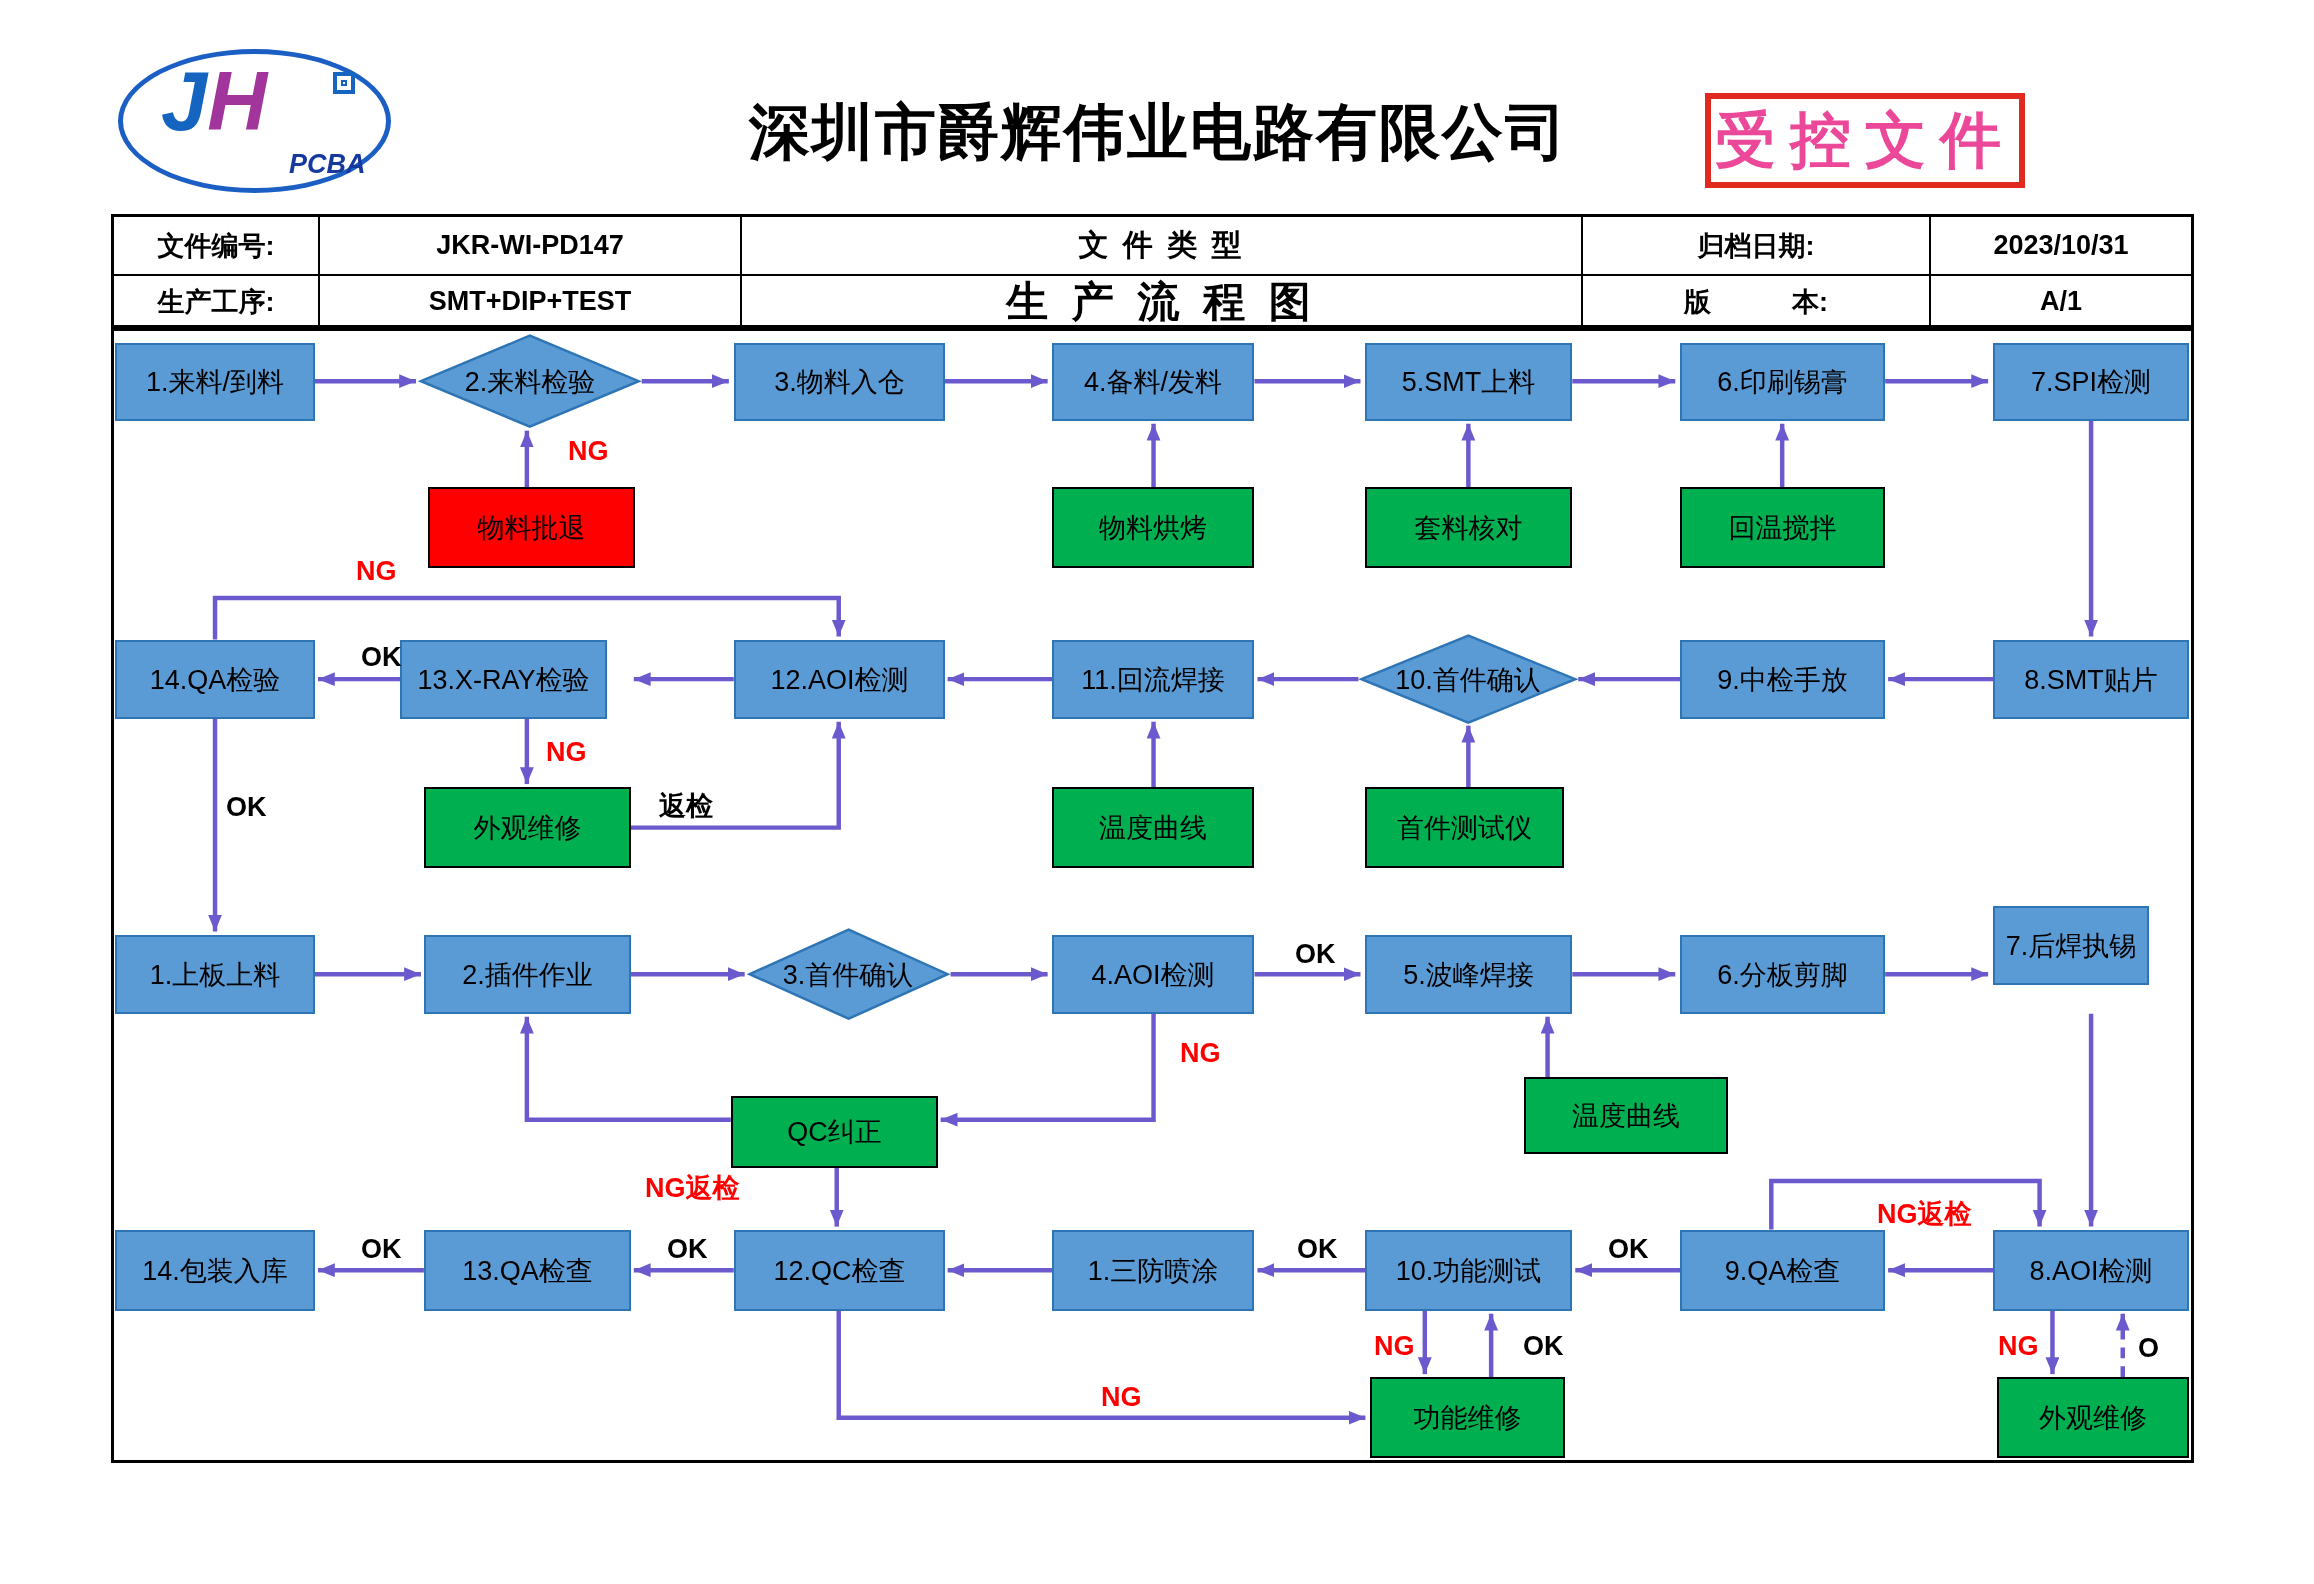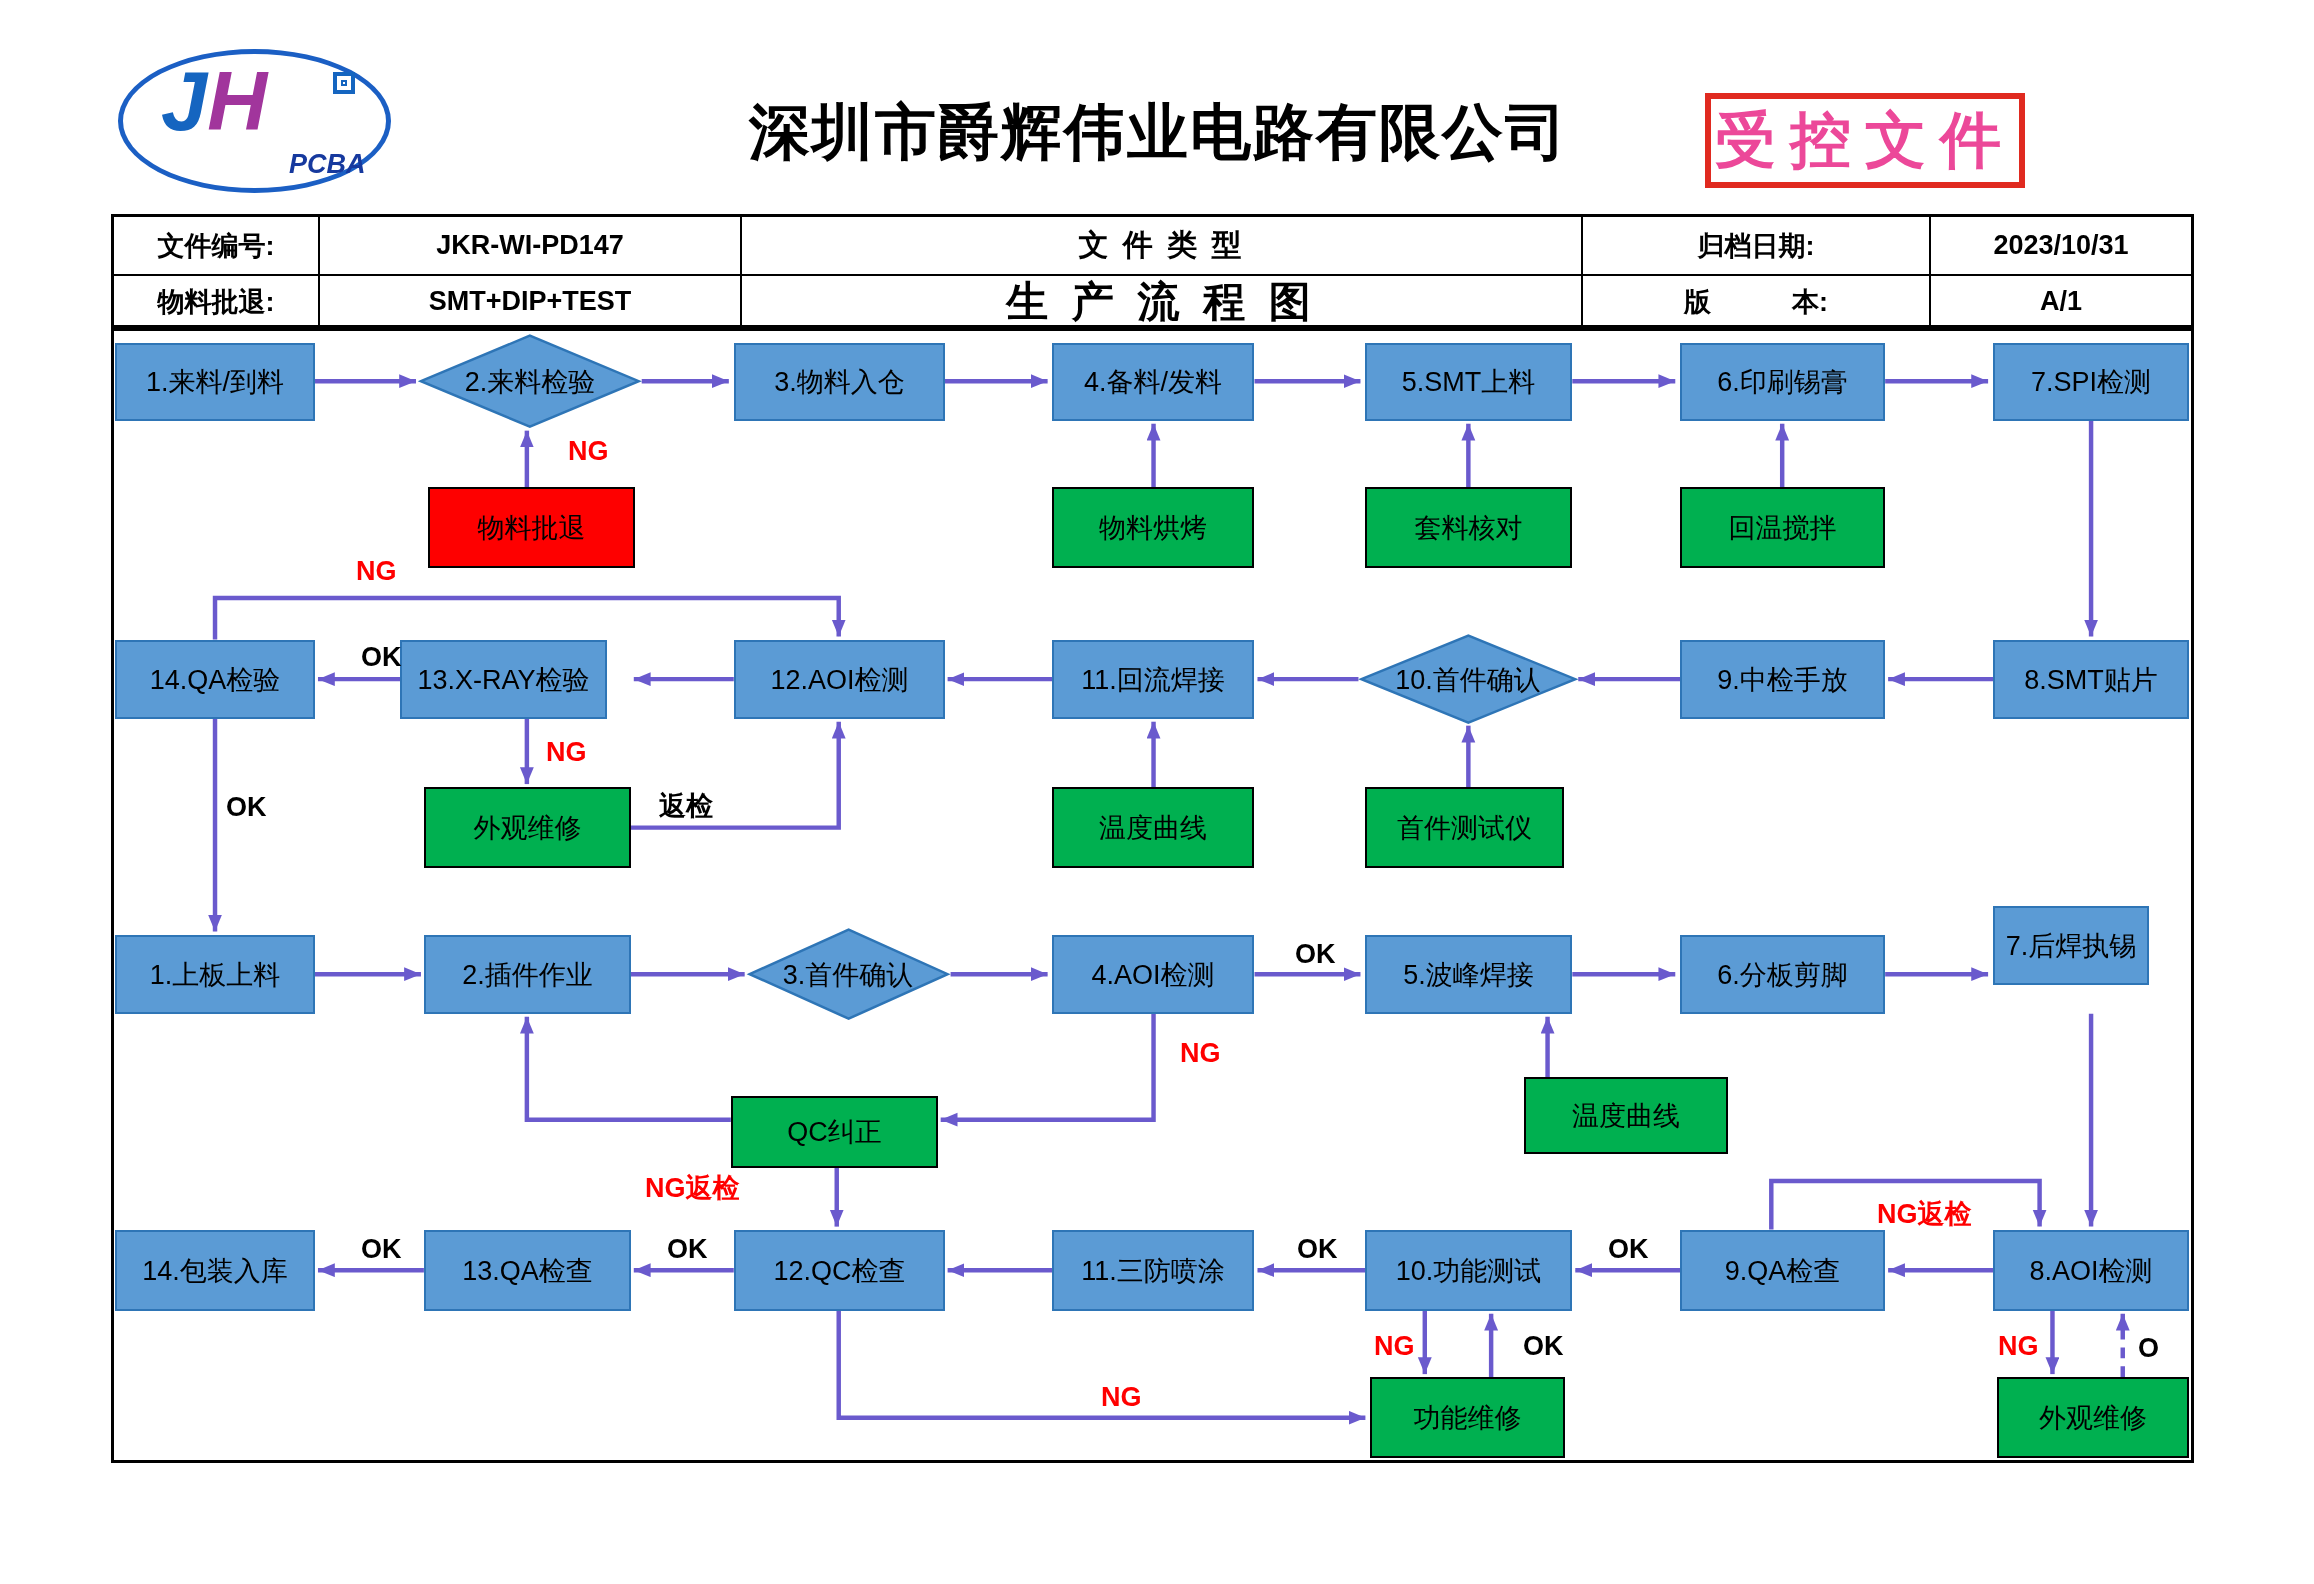--- a/index.html
+++ b/index.html
@@ -70,21 +70,21 @@
 
   <div class="doc-table">
     <div class="doc-row r1">
       <div class="doc-cell w1">文件编号:</div>
       <div class="doc-cell w2">JKR-WI-PD147</div>
       <div class="doc-cell w3 cell-type">文 件 类 型</div>
       <div class="doc-cell w4">归档日期:</div>
       <div class="doc-cell w5">2023/10/31</div>
     </div>
     <div class="doc-row r2">
-      <div class="doc-cell w1">物料批退:</div>
+      <div class="doc-cell w1">生产工序:</div>
       <div class="doc-cell w2">SMT+DIP+TEST</div>
       <div class="doc-cell w3 cell-flowtitle">生 产 流 程 图</div>
       <div class="doc-cell w4">版　　　本:</div>
       <div class="doc-cell w5">A/1</div>
     </div>
   </div>
 
   <div class="flow-frame"></div>
 
   <svg class="arrows" width="2315" height="1584" viewBox="0 0 2338 1600">
@@ -187,21 +187,21 @@
   <div class="node blue" style="left:1365px;top:935px;width:207px;height:79px">5.波峰焊接</div>
   <div class="node blue" style="left:1680px;top:935px;width:205px;height:79px">6.分板剪脚</div>
   <div class="node blue" style="left:1993px;top:906px;width:156px;height:79px">7.后焊执锡</div>
 
   <div class="node green" style="left:731px;top:1096px;width:207px;height:72px">QC纠正</div>
   <div class="node green" style="left:1524px;top:1077px;width:204px;height:77px">温度曲线</div>
 
   <div class="node blue" style="left:115px;top:1230px;width:200px;height:81px">14.包装入库</div>
   <div class="node blue" style="left:424px;top:1230px;width:207px;height:81px">13.QA检查</div>
   <div class="node blue" style="left:734px;top:1230px;width:211px;height:81px">12.QC检查</div>
-  <div class="node blue" style="left:1052px;top:1230px;width:202px;height:81px">11.三防喷涂</div>
+  <div class="node blue" style="left:1052px;top:1230px;width:202px;height:81px">1.三防喷涂</div>
   <div class="node blue" style="left:1365px;top:1230px;width:207px;height:81px">10.功能测试</div>
   <div class="node blue" style="left:1680px;top:1230px;width:205px;height:81px">9.QA检查</div>
   <div class="node blue" style="left:1993px;top:1230px;width:196px;height:81px">8.AOI检测</div>
 
   <div class="node green" style="left:1370px;top:1377px;width:195px;height:81px">功能维修</div>
   <div class="node green" style="left:1997px;top:1377px;width:192px;height:81px">外观维修</div>
 
   <div class="lbl ng" style="left:568px;top:436px">NG</div>
   <div class="lbl ng" style="left:356px;top:556px">NG</div>
   <div class="lbl" style="left:361px;top:642px">OK</div>

